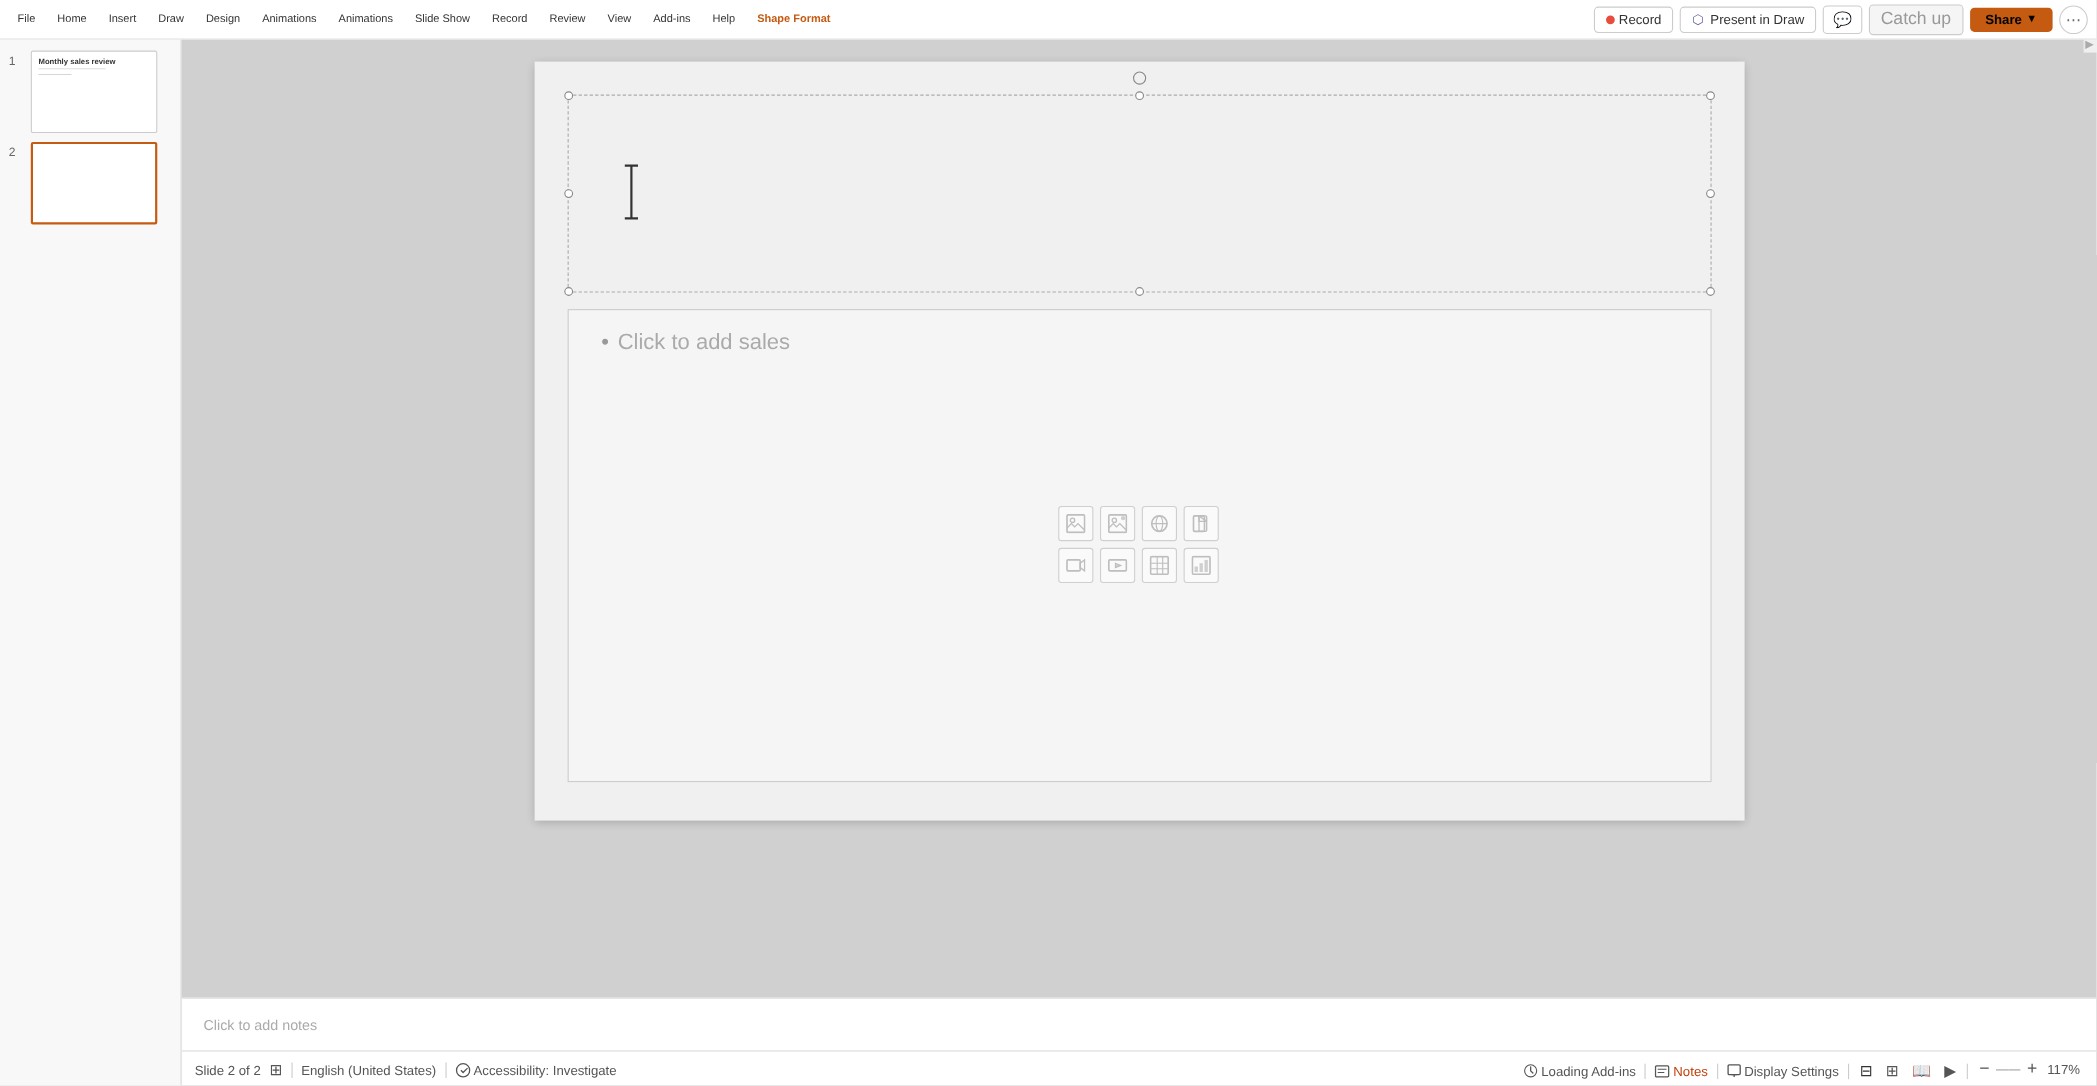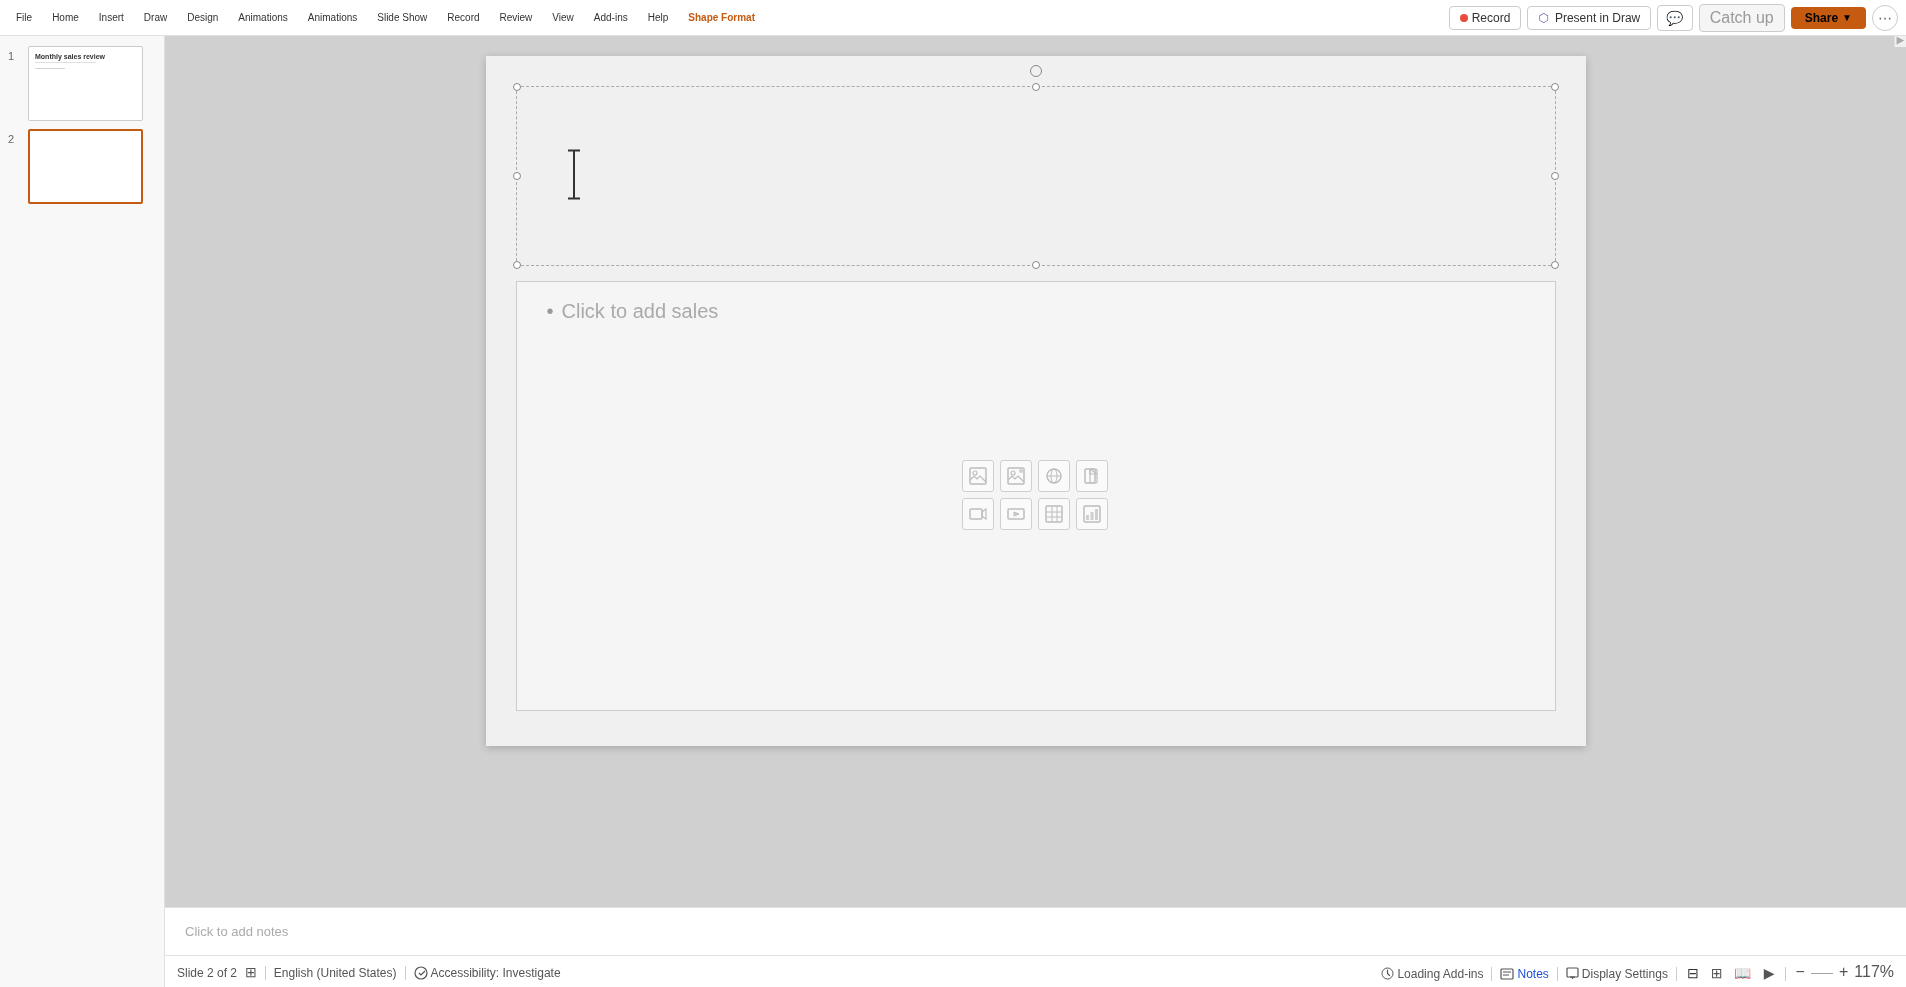--- a/index.html
+++ b/index.html
@@ -61,24 +61,24 @@
     .content-icon { width: 32px; height: 32px; border: 1.5px solid #aaa; border-radius: 3px; display: flex; align-items: center; justify-content: center; font-size: 16px; color: #888; background: #fff; }
 
     
     .status-bar { height: 32px; background: #fff; border-top: 1px solid #e0e0e0; display: flex; align-items: center; padding: 0 12px; gap: 12px; font-size: 12px; color: #555; }
     .status-notes-area { height: 48px; background: #fff; border-top: 1px solid #e0e0e0; display: flex; align-items: center; padding: 0 20px; font-size: 12px; color: #aaa; cursor: text; }
     .status-left { display: flex; align-items: flex-end; gap: 8px; flex: 1; }
     .status-right { display: flex; align-items: flex-end; gap: 8px; }
     .status-sep { width: 1px; height: 14px; background: #ccc; }
     .zoom-ctrl { display: flex; align-items: center; gap: 4px; }
     .zoom-btn { background: none; border: none; cursor: pointer; color: #555; font-size: 16px; padding: 0 2px; }
-    .zoom-val { font-size: 16px; min-width: 36px; text-align: center; }
+    .zoom-val { font-size: 12px; min-width: 36px; text-align: center; }
     .view-btn { background: none; border: none; cursor: pointer; color: #555; font-size: 14px; padding: 0 2px; }
     .view-btn.active { color: #333; }
-    .notes-btn { display: flex; align-items: center; gap: 3px; cursor: pointer; color: #1d4ed8; font-size: 12px; }
+    .notes-btn { display: flex; align-items: center; gap: 3px; cursor: pointer; color: #c2410c; font-size: 12px; }
   </style>
 </head>
 <body>
 
 <div class="title-bar">
   <span class="menu-item">File</span>
   <span class="menu-item">Home</span>
   <span class="menu-item">Insert</span>
   <span class="menu-item">Draw</span>
   <span class="menu-item">Design</span>

